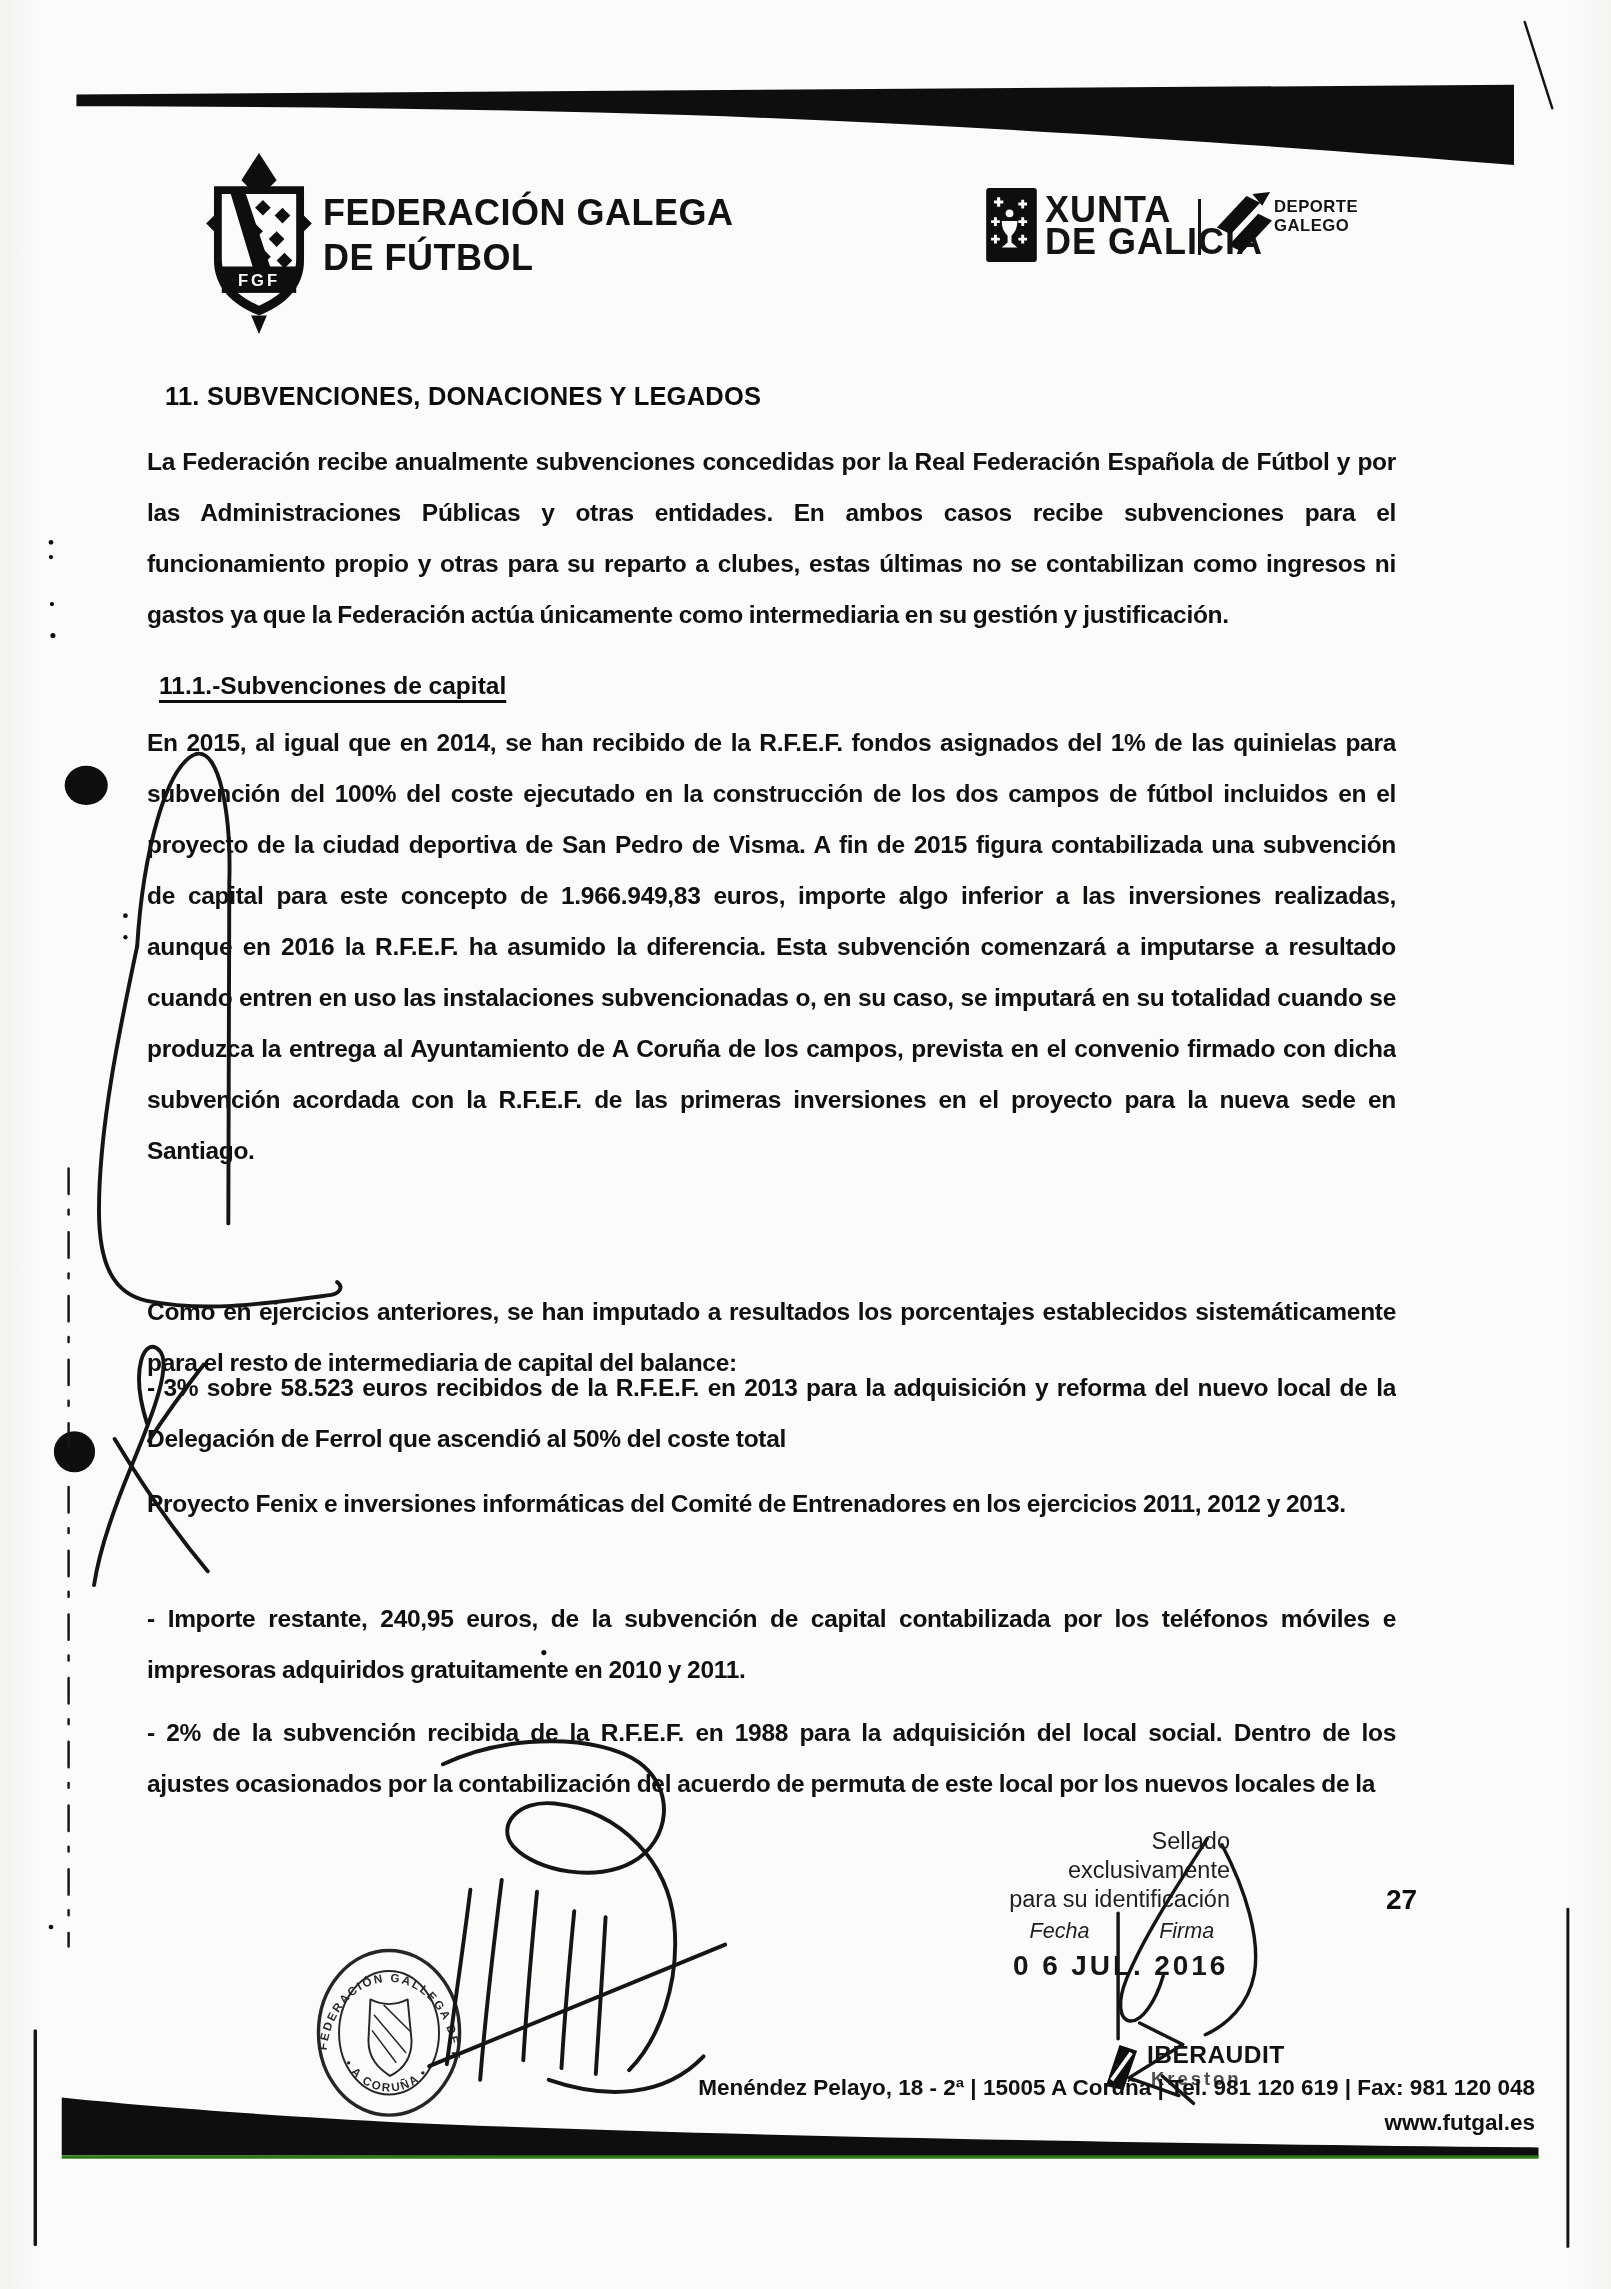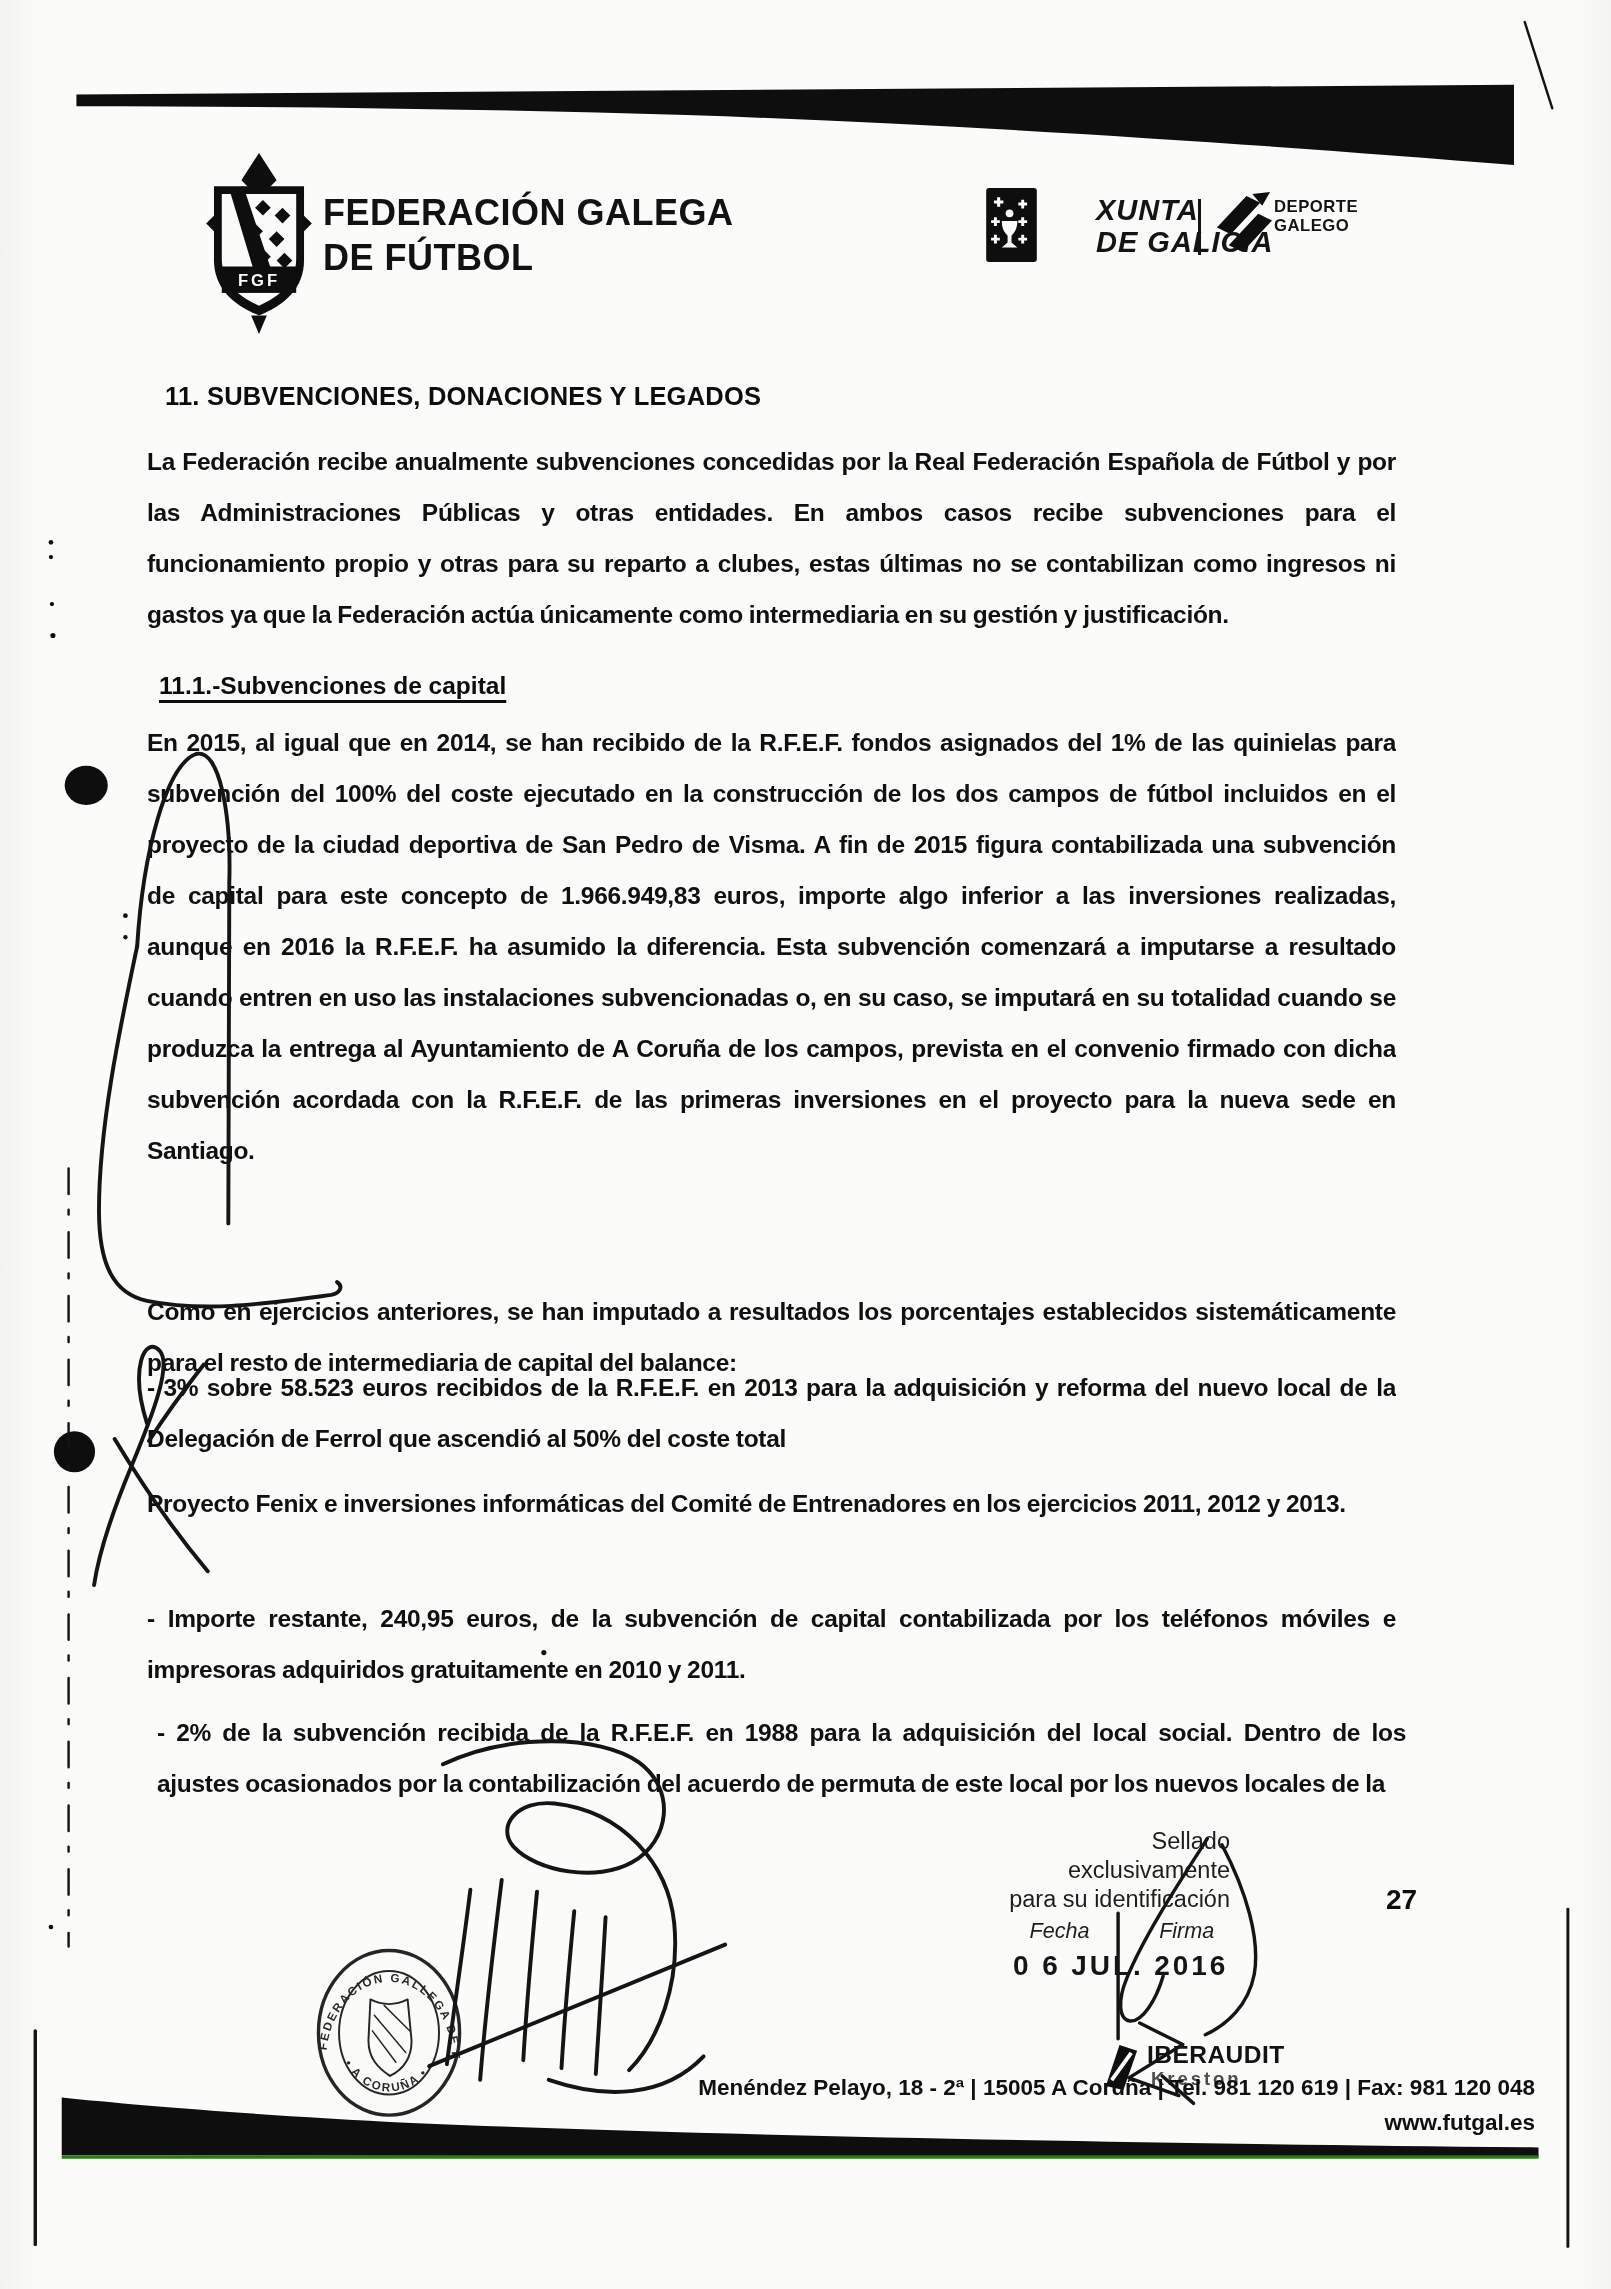--- a/index.html
+++ b/index.html
@@ -8,21 +8,21 @@
     background:linear-gradient(90deg,#f2f2ef 0,#fbfbf9 44px,#fbfbf9 1568px,#f4f4f1 1611px);
     font-family:"Liberation Sans", sans-serif;
     color:#0d0d0d; overflow:hidden;
   }
   .abs { position:absolute; }
   .overlay { position:absolute; left:0; top:0; pointer-events:none; }
   .ink { fill:#0e0e0e; }
   .stroke-ink { stroke:#151515; fill:none; stroke-linecap:round; stroke-linejoin:round; }
 
   .org-name { left:323px; top:190px; font-size:36px; font-weight:700; line-height:45px; letter-spacing:0.5px; color:#121212; }
-  .xunta-name { left:1096px; top:194px; font-size:29px; font-weight:700; line-height:32px; letter-spacing:1px; color:#141414;font-style:italic; }
+  .xunta-name { left:1045px; top:194px; font-size:36px; font-weight:700; line-height:32px; letter-spacing:1px; color:#141414; }
   .hdr-sep { left:1198px; top:199px; width:2.9px; height:56px; background:#141414; }
   .deporte-name { left:1274px; top:198px; font-size:16.7px; font-weight:700; line-height:18.6px; letter-spacing:0.5px; color:#141414; }
 
   .doc-title { left:165px; top:382px; font-size:25.5px; font-weight:700; letter-spacing:0.2px; }
   .section-heading { left:147px; top:672px; font-size:24.5px; font-weight:700; text-decoration:underline; text-underline-offset:5.9px; text-decoration-thickness:2.5px;margin-left:12px; }
 
   .para { left:147px; width:1249px; font-size:24.5px; font-weight:700; line-height:51px;
           letter-spacing:-0.3px; word-spacing:-0.5px; color:#101010; }
   .para .tline { text-align:justify; text-align-last:justify; height:51px; overflow:hidden; white-space:nowrap; }
   .para .tline:last-child { text-align-last:left; }
@@ -130,21 +130,21 @@
       <div class="tline">- 3% sobre 58.523 euros recibidos de la R.F.E.F. en 2013 para la adquisición y reforma del nuevo local de la</div>
       <div class="tline">Delegación de Ferrol que ascendió al 50% del coste total</div>
     </div>
   <div class="abs para" style="top:1478px;">
       <div class="tline">Proyecto Fenix e inversiones informáticas del Comité de Entrenadores en los ejercicios 2011, 2012 y 2013.</div>
     </div>
   <div class="abs para" style="top:1593px;">
       <div class="tline">- Importe restante, 240,95 euros, de la subvención de capital contabilizada por los teléfonos móviles e</div>
       <div class="tline">impresoras adquiridos gratuitamente en 2010 y 2011.</div>
     </div>
-  <div class="abs para" style="top:1707px;margin-left:10px;">
+  <div class="abs para" style="top:1707px;">
       <div class="tline">- 2% de la subvención recibida de la R.F.E.F. en 1988 para la adquisición del local social. Dentro de los</div>
       <div class="tline">ajustes ocasionados por la contabilización del acuerdo de permuta de este local por los nuevos locales de la</div>
     </div>
 
   <div class="abs sellado">
     <div>Sellado exclusivamente</div>
     <div>para su identificación</div>
     <div class="ff-row">
       <span>Fecha</span>
       <span>Firma</span>

